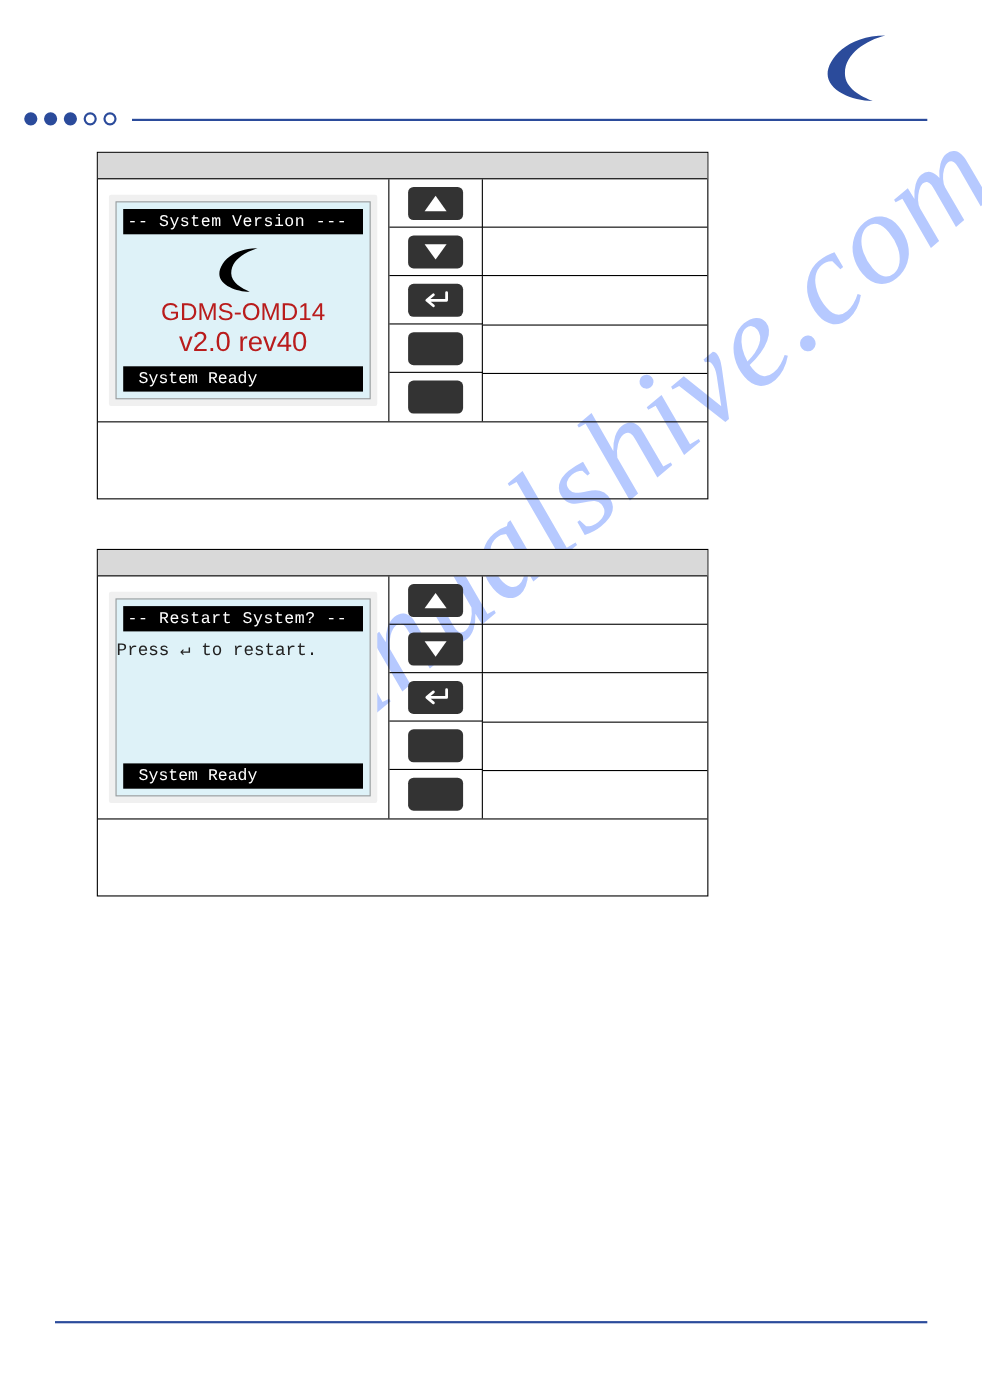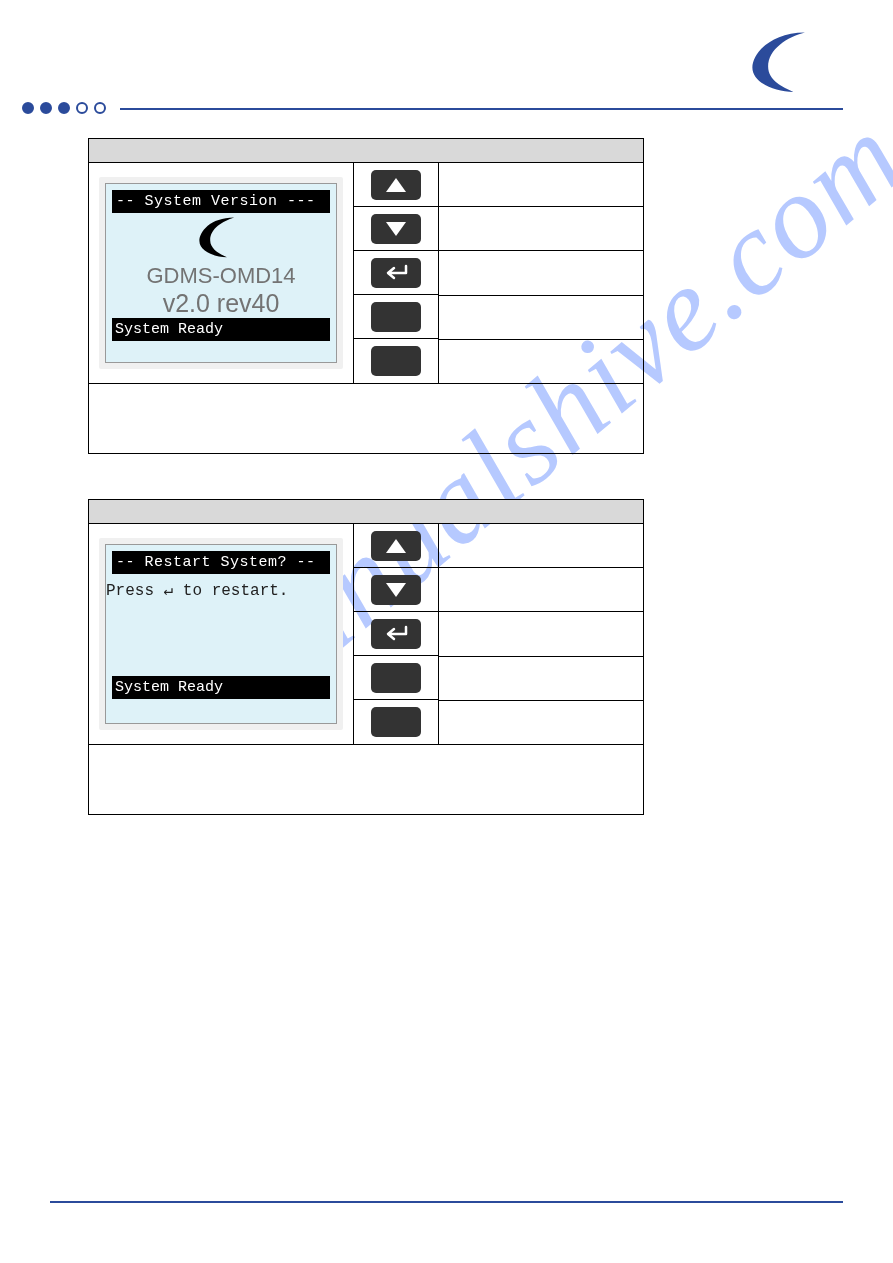--- a/index.html
+++ b/index.html
@@ -32,23 +32,23 @@
   
   .btn { background:#333; width:50px; height:30px; border-radius:5px; display:flex; align-items:center; justify-content:center; }
   .tri-up { width:0; height:0; border-left:10px solid transparent; border-right:10px solid transparent; border-bottom:14px solid #fff; }
   .tri-dn { width:0; height:0; border-left:10px solid transparent; border-right:10px solid transparent; border-top:14px solid #fff; }
 
   
   .lcd { width: 245px; background:#f0f0f0; padding:6px; border-radius:2px; }
   .lcd-inner { background:#def2f8; border:1px solid #999; height: 180px; display:flex; flex-direction:column; font-family: monospace; }
   .lcd-title { background:#000; color:#fff; font-size:15px; padding:3px 4px; margin:6px 6px 0 6px; text-align:left; font-family: 'Courier New', monospace; letter-spacing:0.5px; }
   .lcd-mid { flex:1; display:flex; flex-direction:column; align-items:center; justify-content:center; }
-  .lcd-status { background:#000; color:#fff; font-size:15px; padding:3px 3px; margin:0 6px 24px 6px; font-family:'Courier New',monospace; }
+  .lcd-status { background:#000; color:#fff; font-size:15px; padding:3px 14px; margin:0 6px 6px 6px; font-family:'Courier New',monospace; }
   .lcd-text { font-family:'Courier New',monospace; font-size:16px; color:#222; text-align:left; padding: 6px 0; }
-  .lcd-big { font-family:sans-serif; font-size:22px; color:#737373; text-align:center; }
+  .lcd-big { font-family:sans-serif; font-size:22px; color:#b91c1c; text-align:center; }
 
   
   .wm { position:absolute; top:350px; left:120px; font-size:120px; color:#7b9dff; opacity:0.55; transform:rotate(-40deg); font-style:italic; font-family: 'Times New Roman', serif; pointer-events:none; letter-spacing:2px; }
 
   
   .hr-bot { position:absolute; bottom:60px; left:50px; right:50px; height:2px; background:#2b4b9b; }
 </style>
 </head>
 <body>
 

